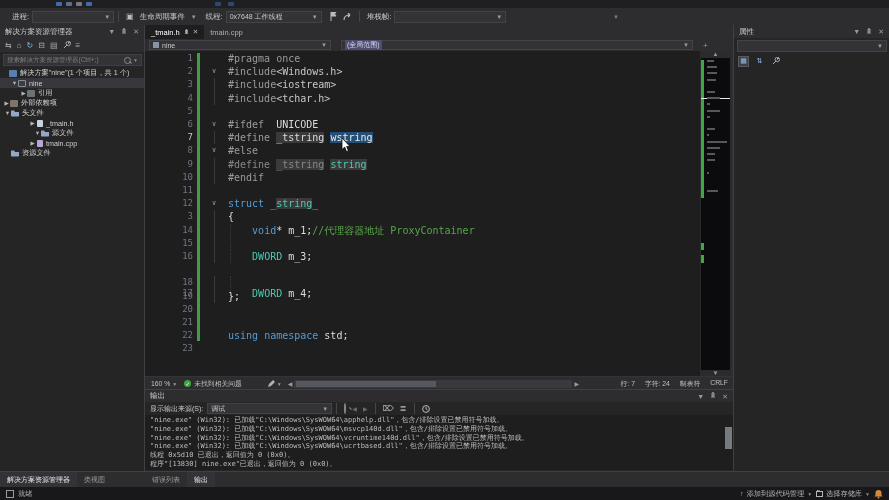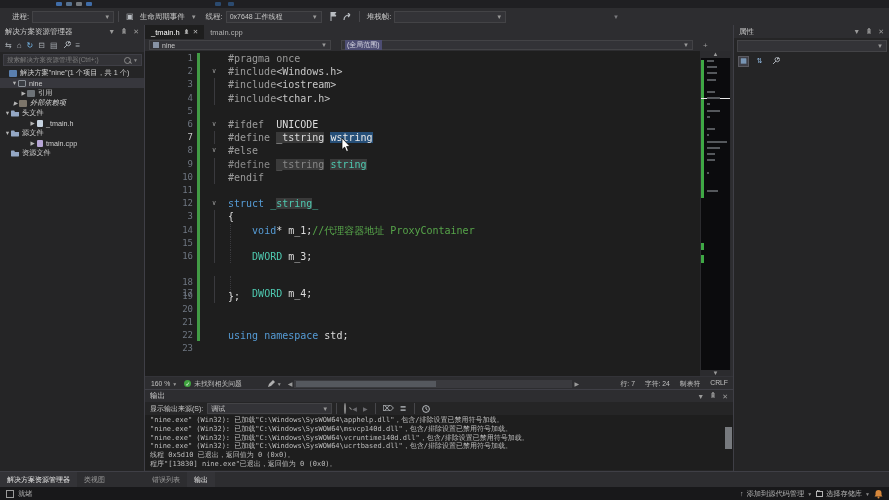--- a/index.html
+++ b/index.html
@@ -184,36 +184,36 @@
         <div class="trow sel" style="padding-left: 11px;">
           <span class="tarrow">▼</span>
           <span class="tico project"></span>
           <span>nine</span>
         </div>
         <div class="trow" style="padding-left: 20px;">
           <span class="tarrow">▶</span>
           <span class="tico refs"></span>
           <span>引用</span>
         </div>
-        <div class="trow" style="padding-left: 12px; font-style: italic;">
+        <div class="trow" style="padding-left: 3px;">
           <span class="tarrow">▶</span>
           <span class="tico deps"></span>
           <span>外部依赖项</span>
         </div>
         <div class="trow" style="padding-left: 4px;">
           <span class="tarrow">▼</span>
           <span class="tico folder"></span>
           <span>头文件</span>
         </div>
         <div class="trow" style="padding-left: 29px;">
           <span class="tarrow">▶</span>
           <span class="tico hfile"></span>
           <span>_tmain.h</span>
         </div>
-        <div class="trow" style="padding-left: 4px; align-items: center;">
+        <div class="trow" style="padding-left: 34px; align-items: center;">
           <span class="tarrow">▼</span>
           <span class="tico folder"></span>
           <span>源文件</span>
         </div>
         <div class="trow" style="padding-left: 29px;">
           <span class="tarrow">▶</span>
           <span class="tico cppfile"></span>
           <span>tmain.cpp</span>
         </div>
         <div class="trow" style="padding-left: 4px;">

